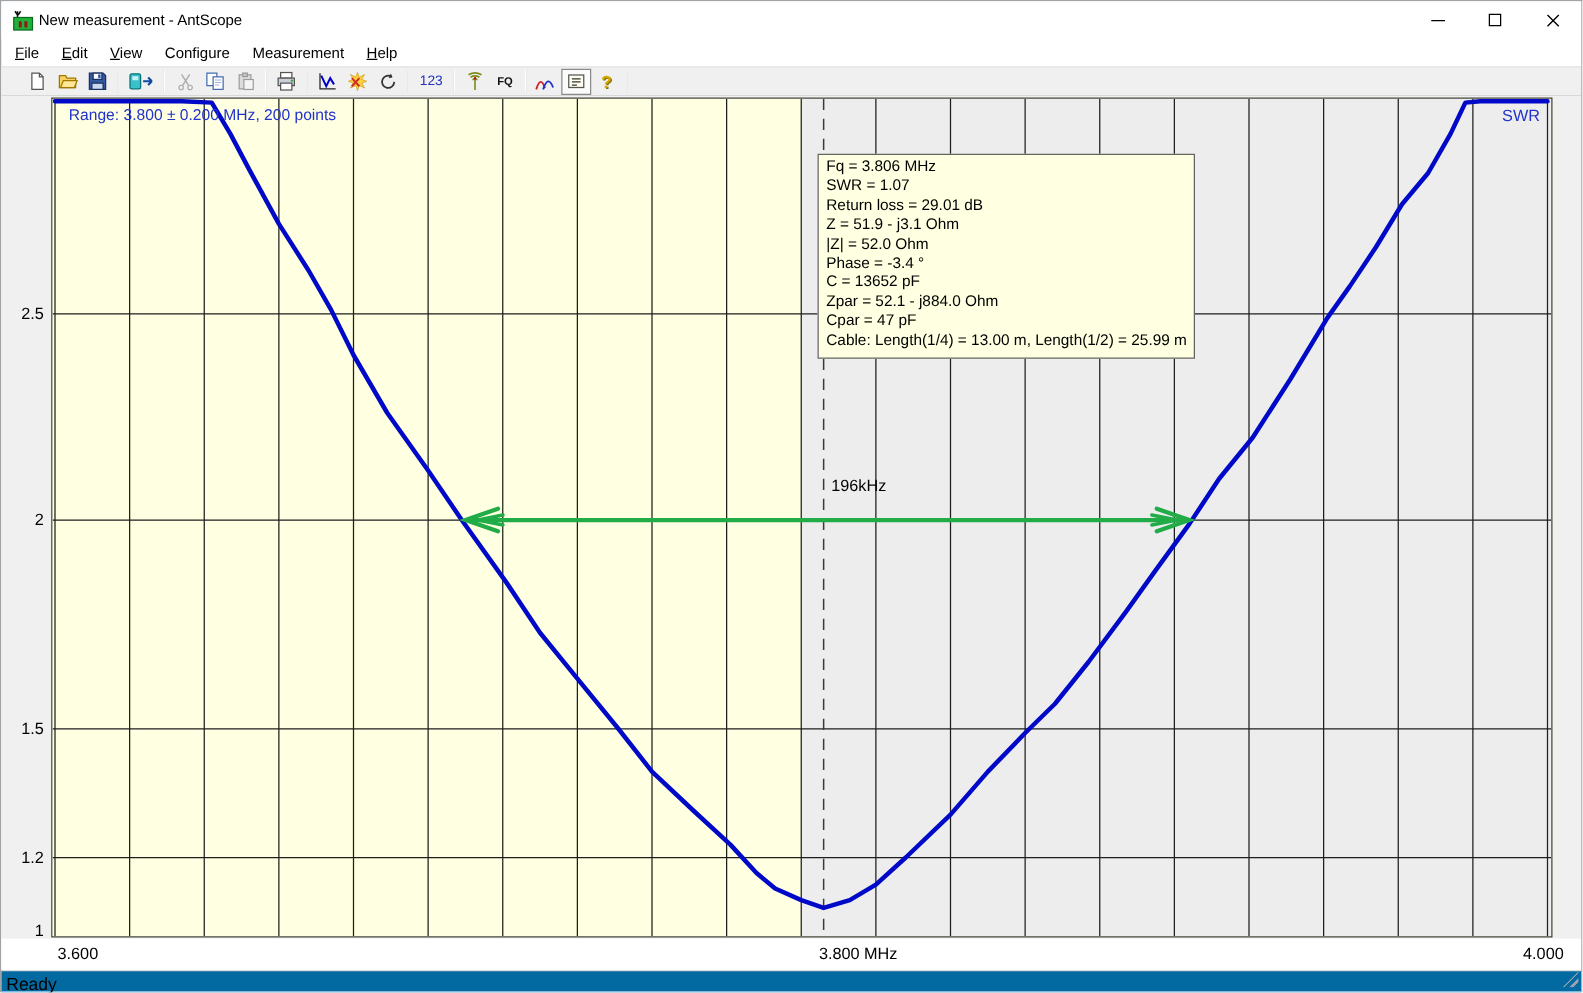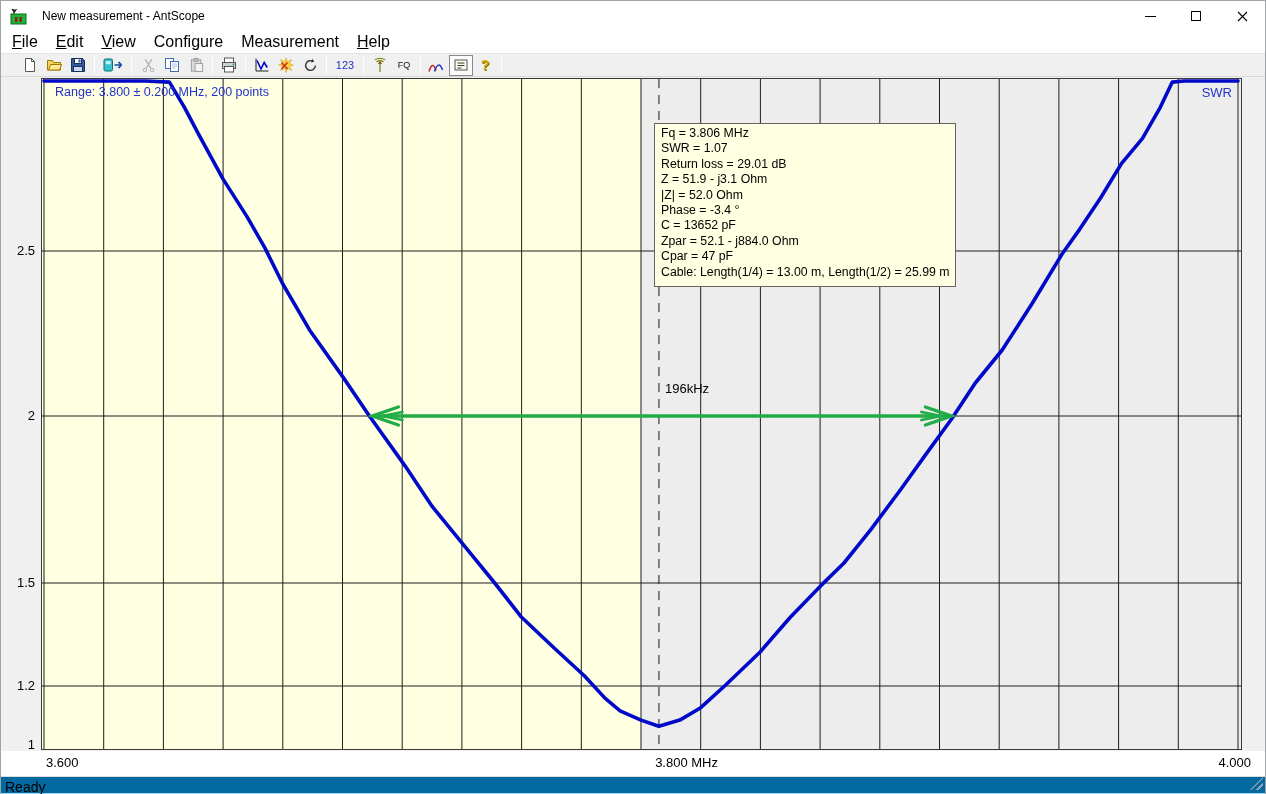--- a/index.html
+++ b/index.html
@@ -1,35 +1,35 @@
 <!DOCTYPE html>
 <html><head>
 <meta charset="utf-8">
 <style>
   *{margin:0;padding:0;box-sizing:border-box;font-family:"Liberation Sans","DejaVu Sans",sans-serif}
   html,body{width:1266px;height:794px;background:#fff}
   .app{position:relative;width:1266px;height:794px;background:#fff;border:1px solid #9fa4a9;border-bottom:none;overflow:hidden}
   
   .titlebar{position:absolute;top:0;left:0;right:0;height:30px;background:#fff;display:flex;align-items:center}
   .app-icon{margin-left:9px;width:17px;height:17px;flex:0 0 auto}
-  .title-text{margin-left:15px;font-size:12px;color:#000;white-space:nowrap}
+  .title-text{margin-left:4px;font-size:12px;color:#000;white-space:nowrap}
   .win-btns{position:absolute;right:0;top:0;height:30px;display:flex}
   .win-btn{width:46px;height:30px;display:flex;align-items:center;justify-content:center}
   .glyph-min{width:11px;height:1px;background:#000}
   .glyph-max{width:10px;height:10px;border:1px solid #000}
   
-  .menubar{position:absolute;top:30px;left:2px;right:0;height:22px;background:#fff;display:flex;align-items:center;font-size:16px}
+  .menubar{position:absolute;top:30px;left:2px;right:0;height:22px;background:#fff;display:flex;align-items:center;font-size:12px}
   .menu-item{padding:3px 9px;color:#000;cursor:default}
   .menu-item u{text-decoration:underline}
   
   .toolbar{position:absolute;top:52px;left:0;right:0;height:24px;background:#F0F0F0;border-top:1px solid #E4E4E4;border-bottom:1px solid #D8D8D8;display:flex;align-items:center;padding-left:17px}
   .tbtn{width:24px;height:21px;display:flex;align-items:center;justify-content:center;background:transparent;border:1px solid transparent}
   .tbtn.pressed{border:1px solid #8a8a8a;background:#FBFBFB}
   .tbtn .txt-blue{color:#2233BB;font-size:11px;letter-spacing:0}
-  .tbtn .txt-fq{color:#111;font-size:9px;font-weight:normal}
+  .tbtn .txt-fq{color:#111;font-size:9px;font-weight:bold}
   .tbtn .txt-help{color:#D3A800;font-size:14px;font-weight:bold;text-shadow:1px 1px 0 #8a7000}
   .tsep{width:1px;height:18px;background:#B5B5B5;border-right:1px solid #fff;margin:0 4px;flex:0 0 auto}
   
   .client{position:absolute;top:76px;left:0;right:0;height:674px;background:#F0F0F0}
   .plot{position:absolute;left:40px;top:1px;width:1201px;height:672px;border:1px solid #3a3a3a;background:#FFFFE1}
   .plot svg{position:absolute;left:0;top:0;display:block}
   .range-label{position:absolute;left:13px;top:6px;color:#2233CC;font-size:12.5px;white-space:nowrap;z-index:3}
   .swr-label{position:absolute;right:9px;top:6px;color:#2233CC;font-size:13px;z-index:3}
   .cursor-box{position:absolute;left:612px;top:44px;z-index:4;background:#FFFFE1;border:1px solid #646464;padding:2px 6px 6px 6px;font-size:12.3px;line-height:15.4px;color:#000;white-space:nowrap}
   .bw-label{position:absolute;left:623px;top:302px;z-index:3;font-size:13px;color:#000}

